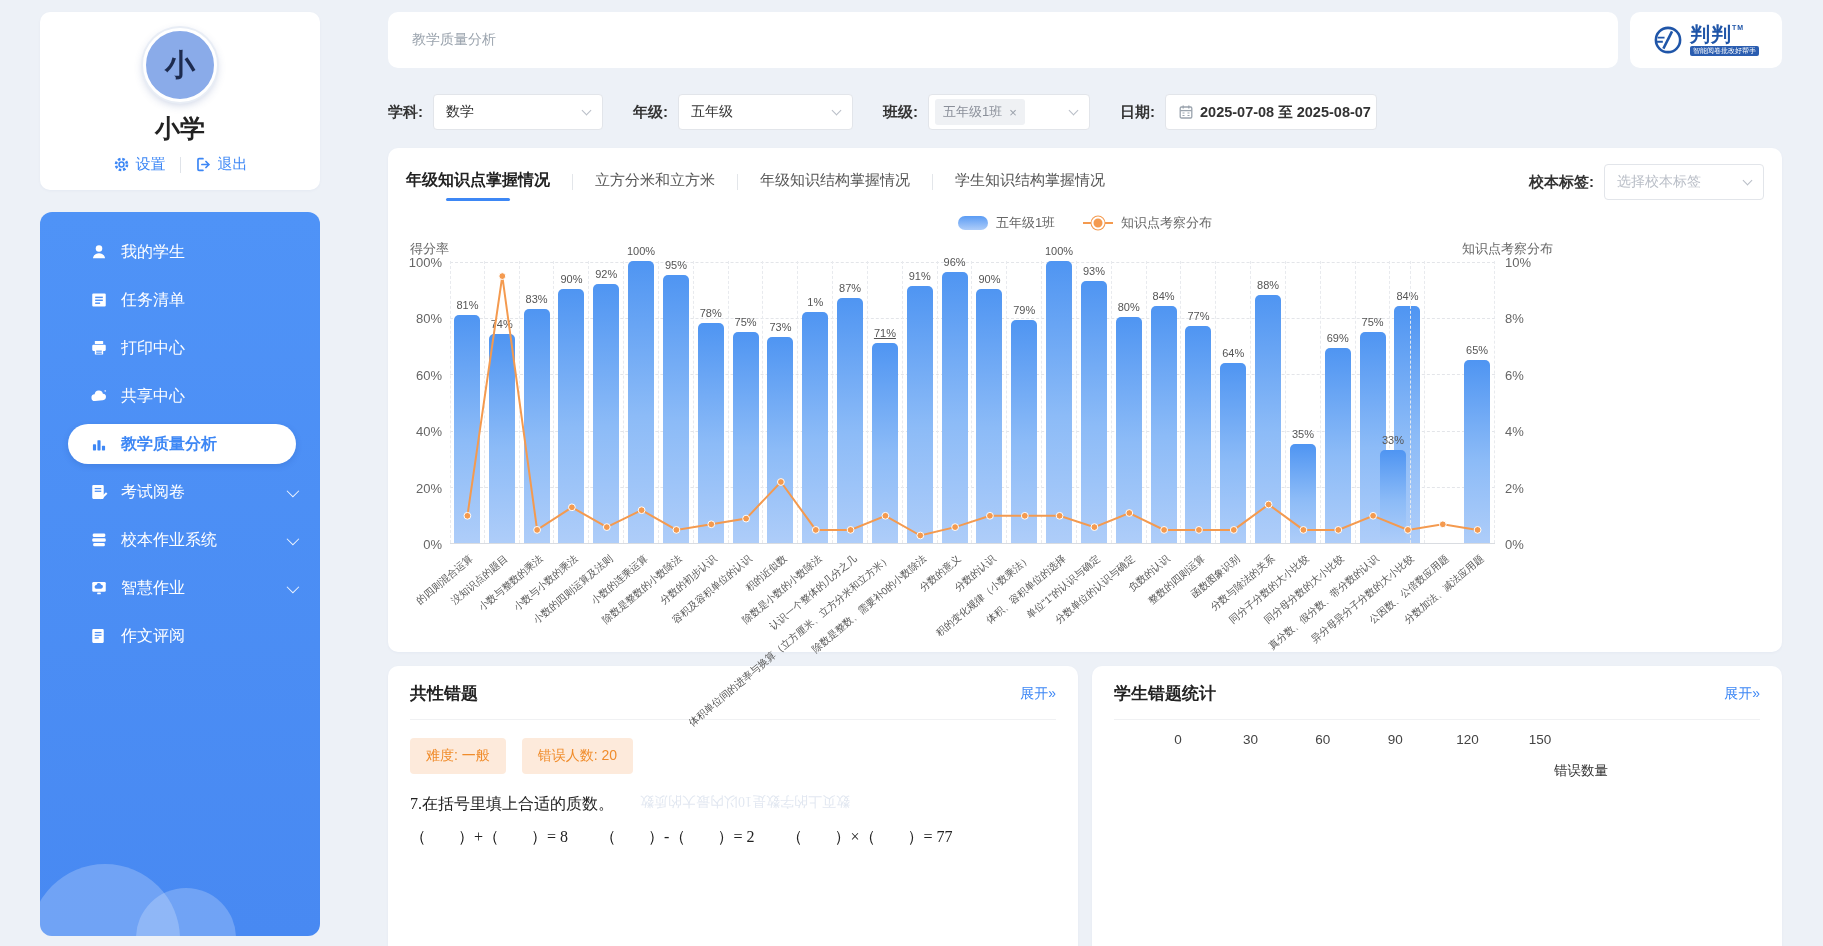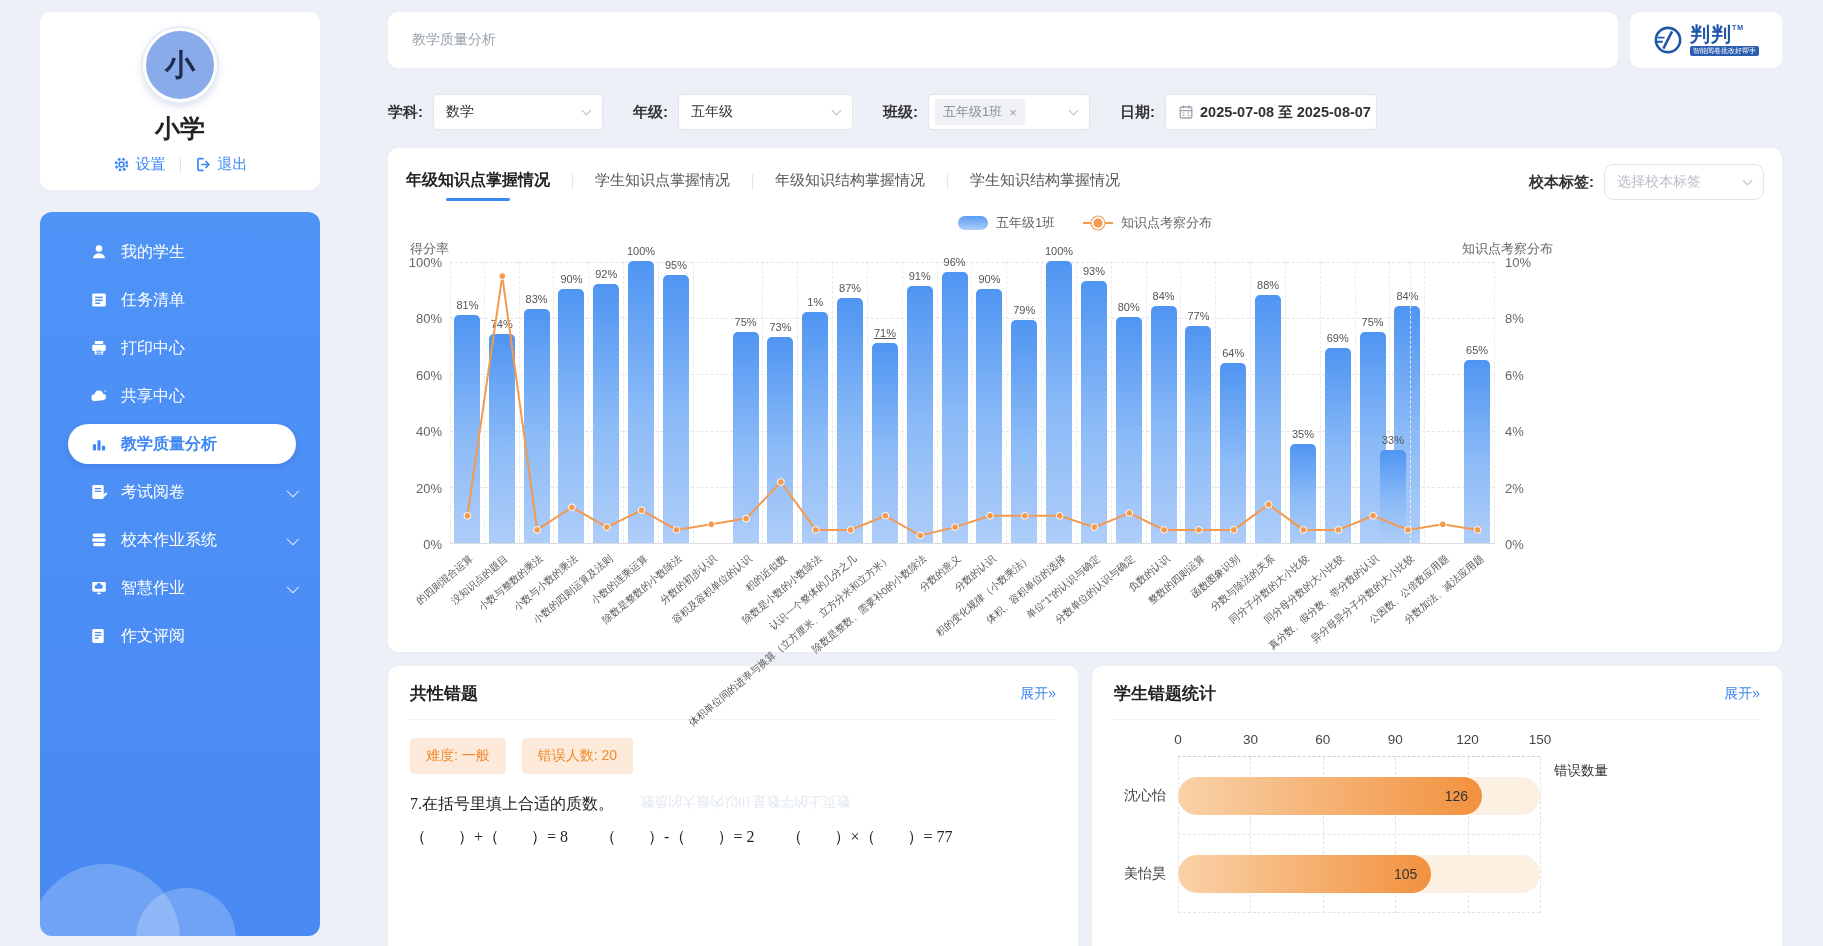--- a/index.html
+++ b/index.html
@@ -82,21 +82,21 @@
   .filters { display:flex; align-items:center; margin-top:26px; gap:30px; }
   .fgroup { display:flex; align-items:center; gap:10px; }
   .flabel { font-weight:bold; color:#333; font-size:15px; white-space:nowrap; }
   .select {
     background:#fff; border:1px solid #e2e5ea; border-radius:4px; height:36px;
     display:flex; align-items:center; padding:0 12px; font-size:14px; color:#333; cursor:pointer;
   }
   .sel-subject { width:170px; }
   .sel-grade { width:175px; }
   .sel-class { width:162px; padding-left:6px; }
-  .sel-school { width:160px;border-radius:9px; }
+  .sel-school { width:160px; }
   .sel-placeholder { color:#b9bec7; }
   .chevdown {
     width:7px; height:7px; border-right:1.4px solid #b9bec7; border-bottom:1.4px solid #b9bec7;
     transform:rotate(45deg); margin-left:auto; margin-top:-4px; flex:none;
   }
   .tagchip {
     background:#eff1f4; color:#8a8f99; border-radius:3px; padding:4px 8px; font-size:13px;
     display:flex; align-items:center; gap:7px; white-space:nowrap;
   }
   .tagclose { color:#9aa0aa; cursor:pointer; font-size:13px; line-height:1; }
@@ -389,21 +389,21 @@
           <span>2025-07-08 至 2025-08-07</span>
         </div>
       </div>
     </div>
 
     <div class="chart-card">
       <div class="tabsrow">
 
         <div class="tab active">年级知识点掌握情况</div>
           <div class="tabsep"></div>
-          <div class="tab">学生知识点掌握情况</div>
+          <div class="tab">立方分米和立方米</div>
           <div class="tabsep"></div>
           <div class="tab">年级知识结构掌握情况</div>
           <div class="tabsep"></div>
           <div class="tab">学生知识结构掌握情况</div>
           <div class="schooltag">
           <span class="flabel">校本标签:</span>
           <div class="select sel-school">
             <span class="sel-placeholder">选择校本标签</span>
             <span class="chevdown"></span>
           </div>
@@ -457,20 +457,24 @@
               <div class="bar" style="height: 92%;"></div>
               <div class="bval" style="bottom: calc(92% + 4px);">92%</div>
             </div>
             <div class="col" style="left: 174.167px; width: 34.8333px;">
               <div class="bar" style="height: 100%;"></div>
               <div class="bval" style="bottom: calc(100% + 4px);">100%</div>
             </div>
             <div class="col" style="left: 209px; width: 34.8333px;">
               <div class="bar" style="height: 95%;"></div>
               <div class="bval" style="bottom: calc(95% + 4px);">95%</div>
+            </div>
+            <div class="col" style="left: 243.833px; width: 34.8333px;">
+              <div class="bar" style="height: 78%;"></div>
+              <div class="bval" style="bottom: calc(78% + 4px);">78%</div>
             </div>
             <div class="col" style="left: 278.667px; width: 34.8333px;">
               <div class="bar" style="height: 75%;"></div>
               <div class="bval" style="bottom: calc(75% + 4px);">75%</div>
             </div>
             <div class="col" style="left: 313.5px; width: 34.8333px;">
               <div class="bar" style="height: 73%;"></div>
               <div class="bval" style="bottom: calc(73% + 4px);">73%</div>
             </div>
             <div class="col" style="left: 348.333px; width: 34.8333px;">
@@ -657,42 +661,18 @@
         <div class="stuchart">
           <div class="stu-ticks">
               <span class="stu-tick" style="left: 0%;">0</span>
               <span class="stu-tick" style="left: 20%;">30</span>
               <span class="stu-tick" style="left: 40%;">60</span>
               <span class="stu-tick" style="left: 60%;">90</span>
               <span class="stu-tick" style="left: 80%;">120</span>
               <span class="stu-tick" style="left: 100%;">150</span>
             </div>
           <span class="stu-axis-label">错误数量</span>
-          <div class="stu-grid">
-              <div class="vline" style="left: 0%;"></div>
-              <div class="vline" style="left: 20%;"></div>
-              <div class="vline" style="left: 40%;"></div>
-              <div class="vline" style="left: 60%;"></div>
-              <div class="vline" style="left: 80%;"></div>
-              <div class="vline" style="left: 100%;"></div>
-              <div class="stu-row">
-                <span class="stu-name">沈心怡</span>
-                <div class="stu-track">
-                  <div class="stu-bar" style="width: 84%;">
-                    <span>126</span>
-                  </div>
-                </div>
-              </div>
-              <div class="stu-row">
-                <span class="stu-name">美怡昊</span>
-                <div class="stu-track">
-                  <div class="stu-bar" style="width: 70%;">
-                    <span>105</span>
-                  </div>
-                </div>
-              </div>
-            </div>
         </div>
       </div>
 
     </div>
   </div>
 </div>
 
 </body></html>

